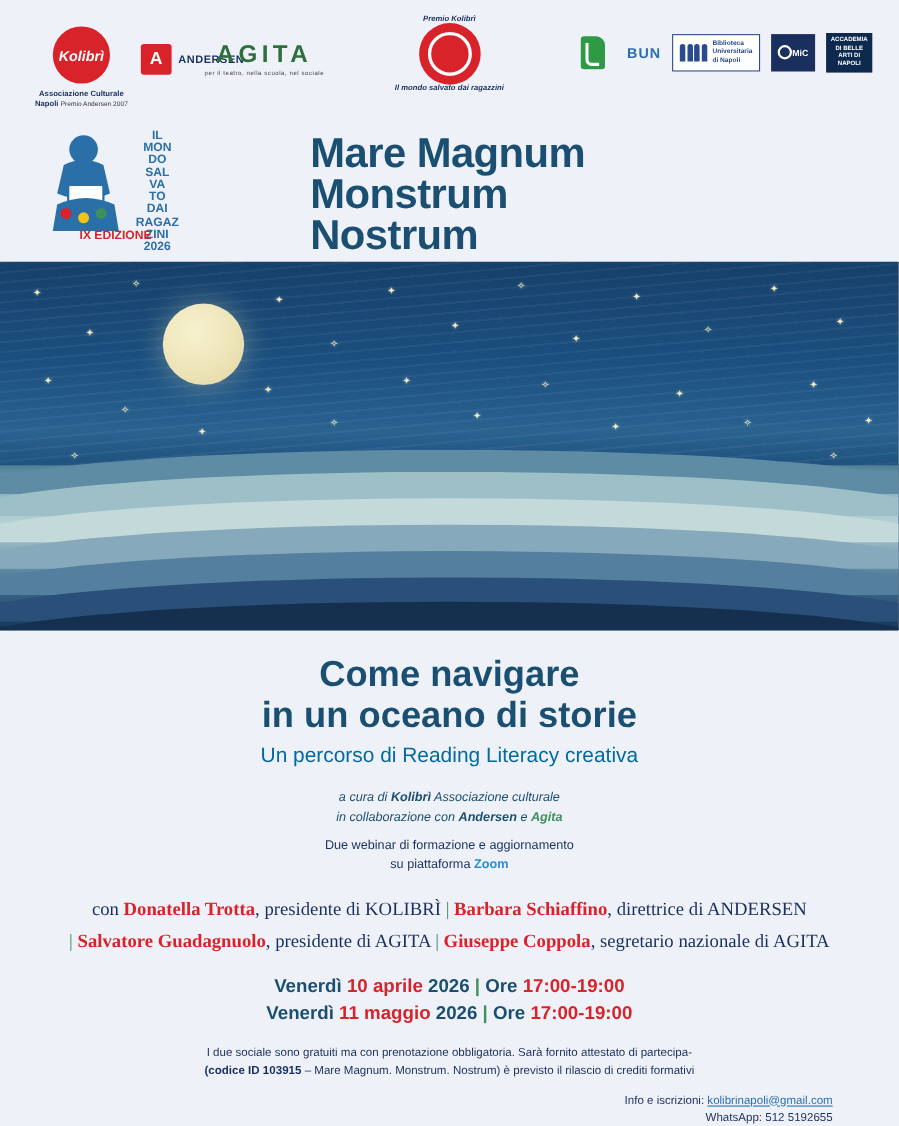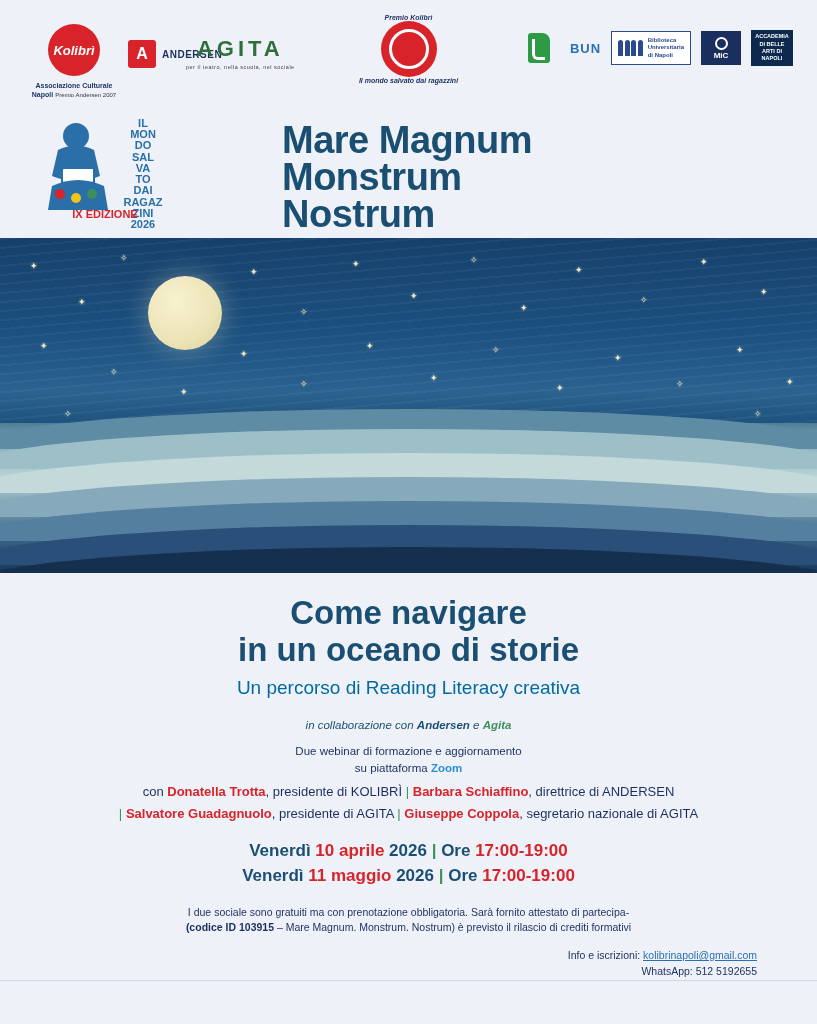--- a/index.html
+++ b/index.html
@@ -98,21 +98,21 @@
   }
   .biblio-arches { display: flex; gap: 1.5px; align-items: flex-end; }
   .biblio-arches span {
     display: block; width: 5px; height: 16px; background: #2b4b8f;
     border-radius: 3px 3px 0 0;
   }
   .biblio-text { font-size: 6px; color: #2b4b8f; line-height: 1.25; font-weight: bold; }
 
   .logo-mic {
     width: 40px; height: 34px; background: #1b2f5e; color: #fff;
-    display: flex; flex-direction: column; align-items: center; justify-content: center;
+    display: flex; flex-direction: row; align-items: center; justify-content: center;
     font-size: 8px; font-weight: bold;
   }
   .logo-mic .ring {
     width: 13px; height: 13px; border: 2px solid #fff; border-radius: 50%; margin-bottom: 1px;
   }
   .logo-accademia {
     width: 42px; height: 36px; background: #0d2a4e; color: #fff;
     font-size: 5.5px; font-weight: bold; line-height: 1.35;
     display:flex; align-items:center; justify-content:center; text-align:center;
     padding: 2px;
@@ -206,21 +206,21 @@
   .curated {
     margin-top: 18px; font-size: 11.5px; font-style: italic; color: #1b4f72; line-height: 1.55;
   }
   .curated b { font-style: italic; }
   .curated .green { color: #3f8f5d; font-weight: bold; font-style: italic; }
   .twoweb {
     margin-top: 8px; font-size: 11.5px; color: #1b2f5e; line-height: 1.5;
   }
   .twoweb .zoom { color:#2b8fd1; font-weight: bold; }
   .speakers {
-    margin-top: 4px; font-size: 13px; color: #1b2f5e; line-height: 1.7;
+    margin-top: 18px; font-size: 17px; color: #1b2f5e; line-height: 1.7; font-family: Liberation Serif, serif;
   }
   .speakers .name { color: #d8232a; font-weight: bold; }
   .speakers .sep { color: #3f8f5d; }
   .dates {
     margin-top: 14px; font-size: 17px; font-weight: bold; color: #1b4f72; line-height: 1.45;
   }
   .dates .d { color: #d8232a; }
   .dates .bar { color: #3f8f5d; }
   .notes {
     margin-top: 16px; font-size: 10.5px; color: #1b2f5e; line-height: 1.5;
@@ -390,20 +390,23 @@
 
   <div class="body">
     <div class="headline">
       <div>Come navigare</div>
       <div>in un oceano di storie</div>
     </div>
     <div class="subheadline">Un percorso di Reading Literacy creativa</div>
 
     <div class="curated">
       <div>
+        <span>a cura di </span><b>Kolibrì</b><span> Associazione culturale</span>
+      </div>
+      <div>
         <span>in collaborazione con </span><b>Andersen</b><span> e </span><span class="green">Agita</span>
       </div>
     </div>
 
     <div class="twoweb">
       <div>Due webinar di formazione e aggiornamento</div>
       <div>
         <span>su piattaforma </span><span class="zoom">Zoom</span>
       </div>
     </div>

